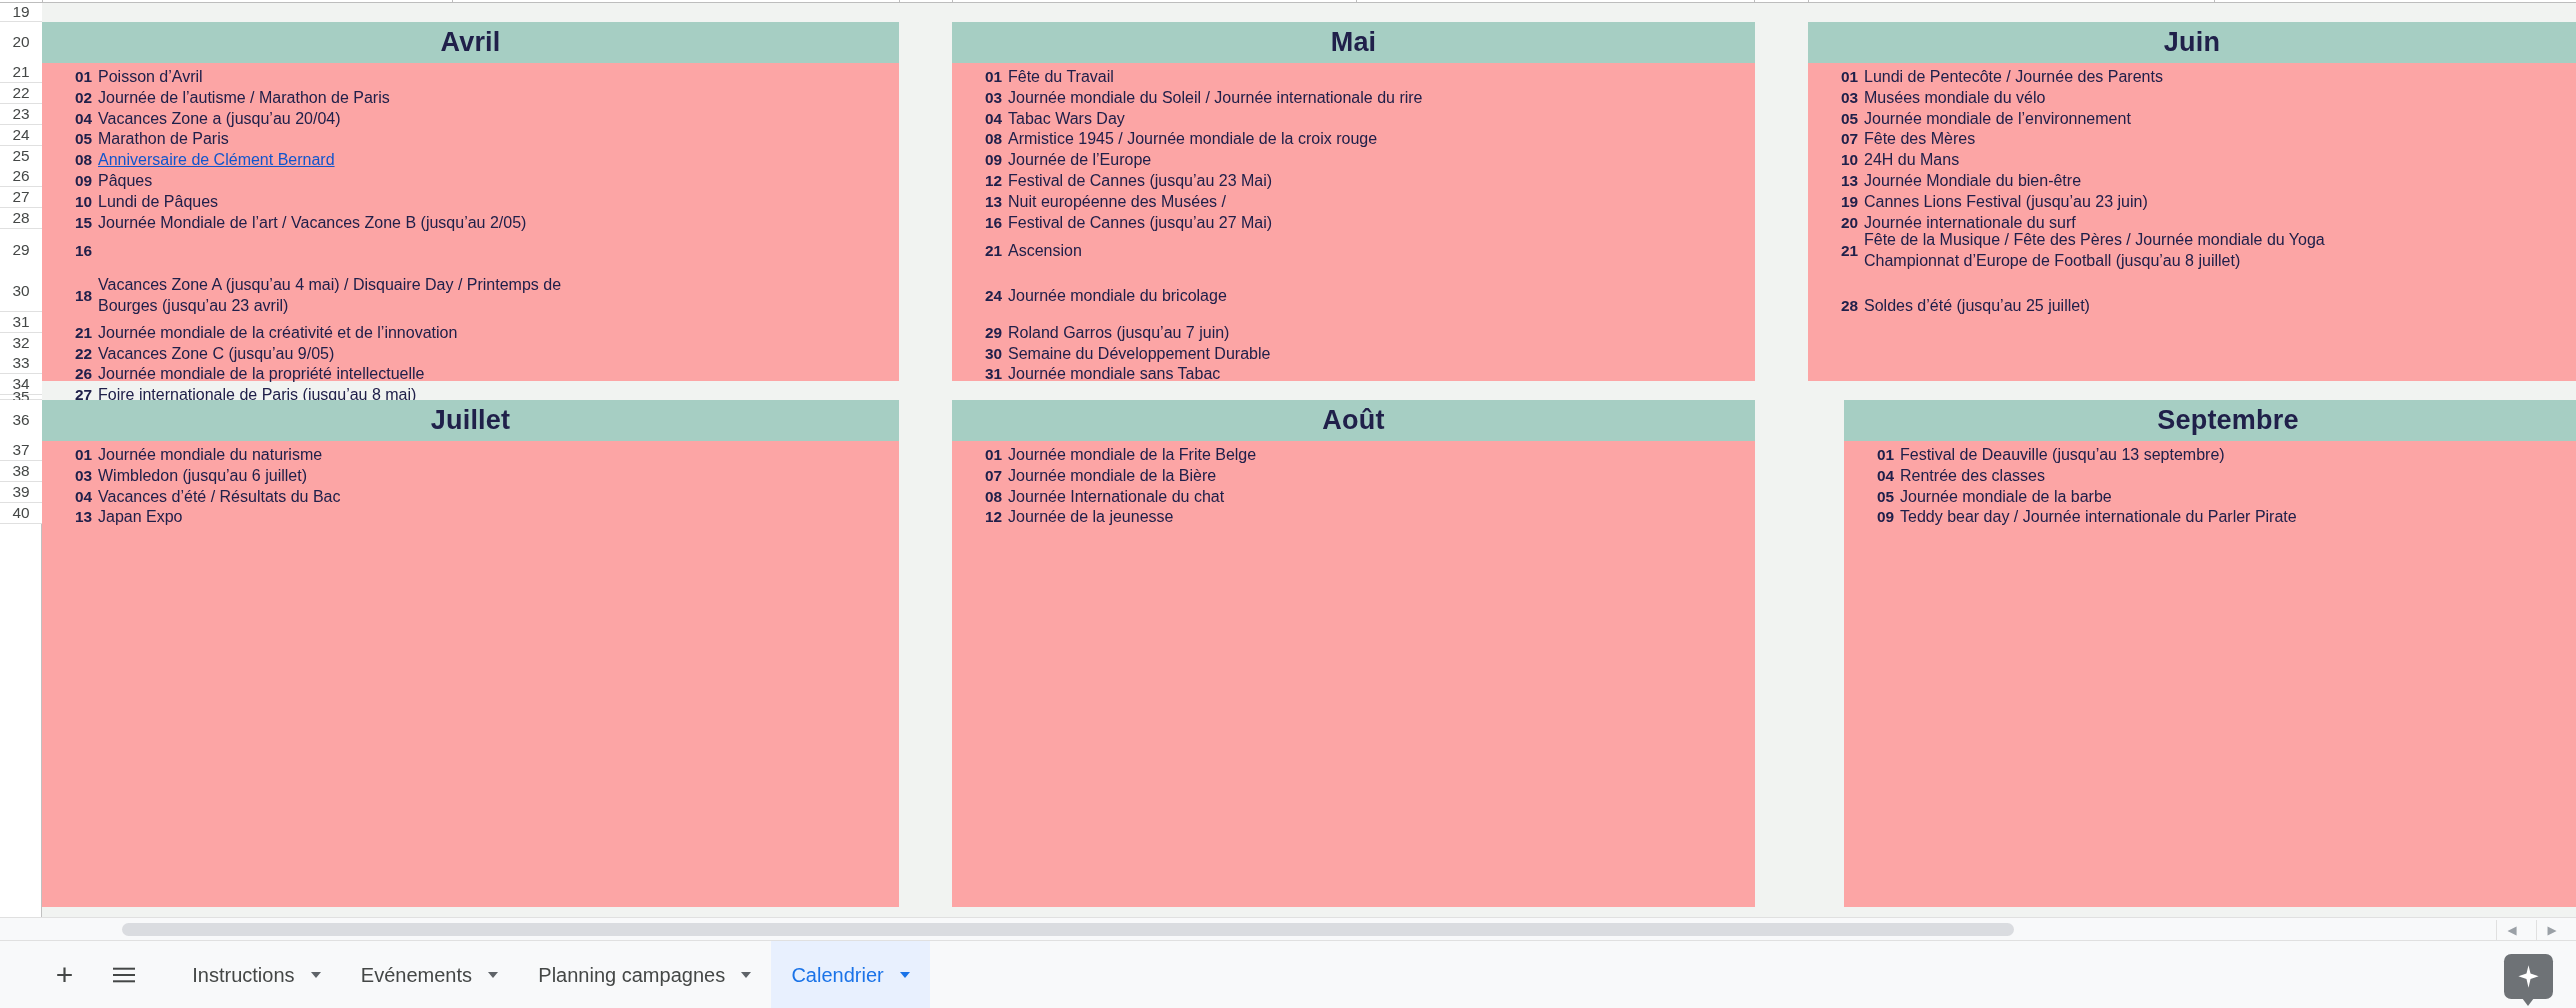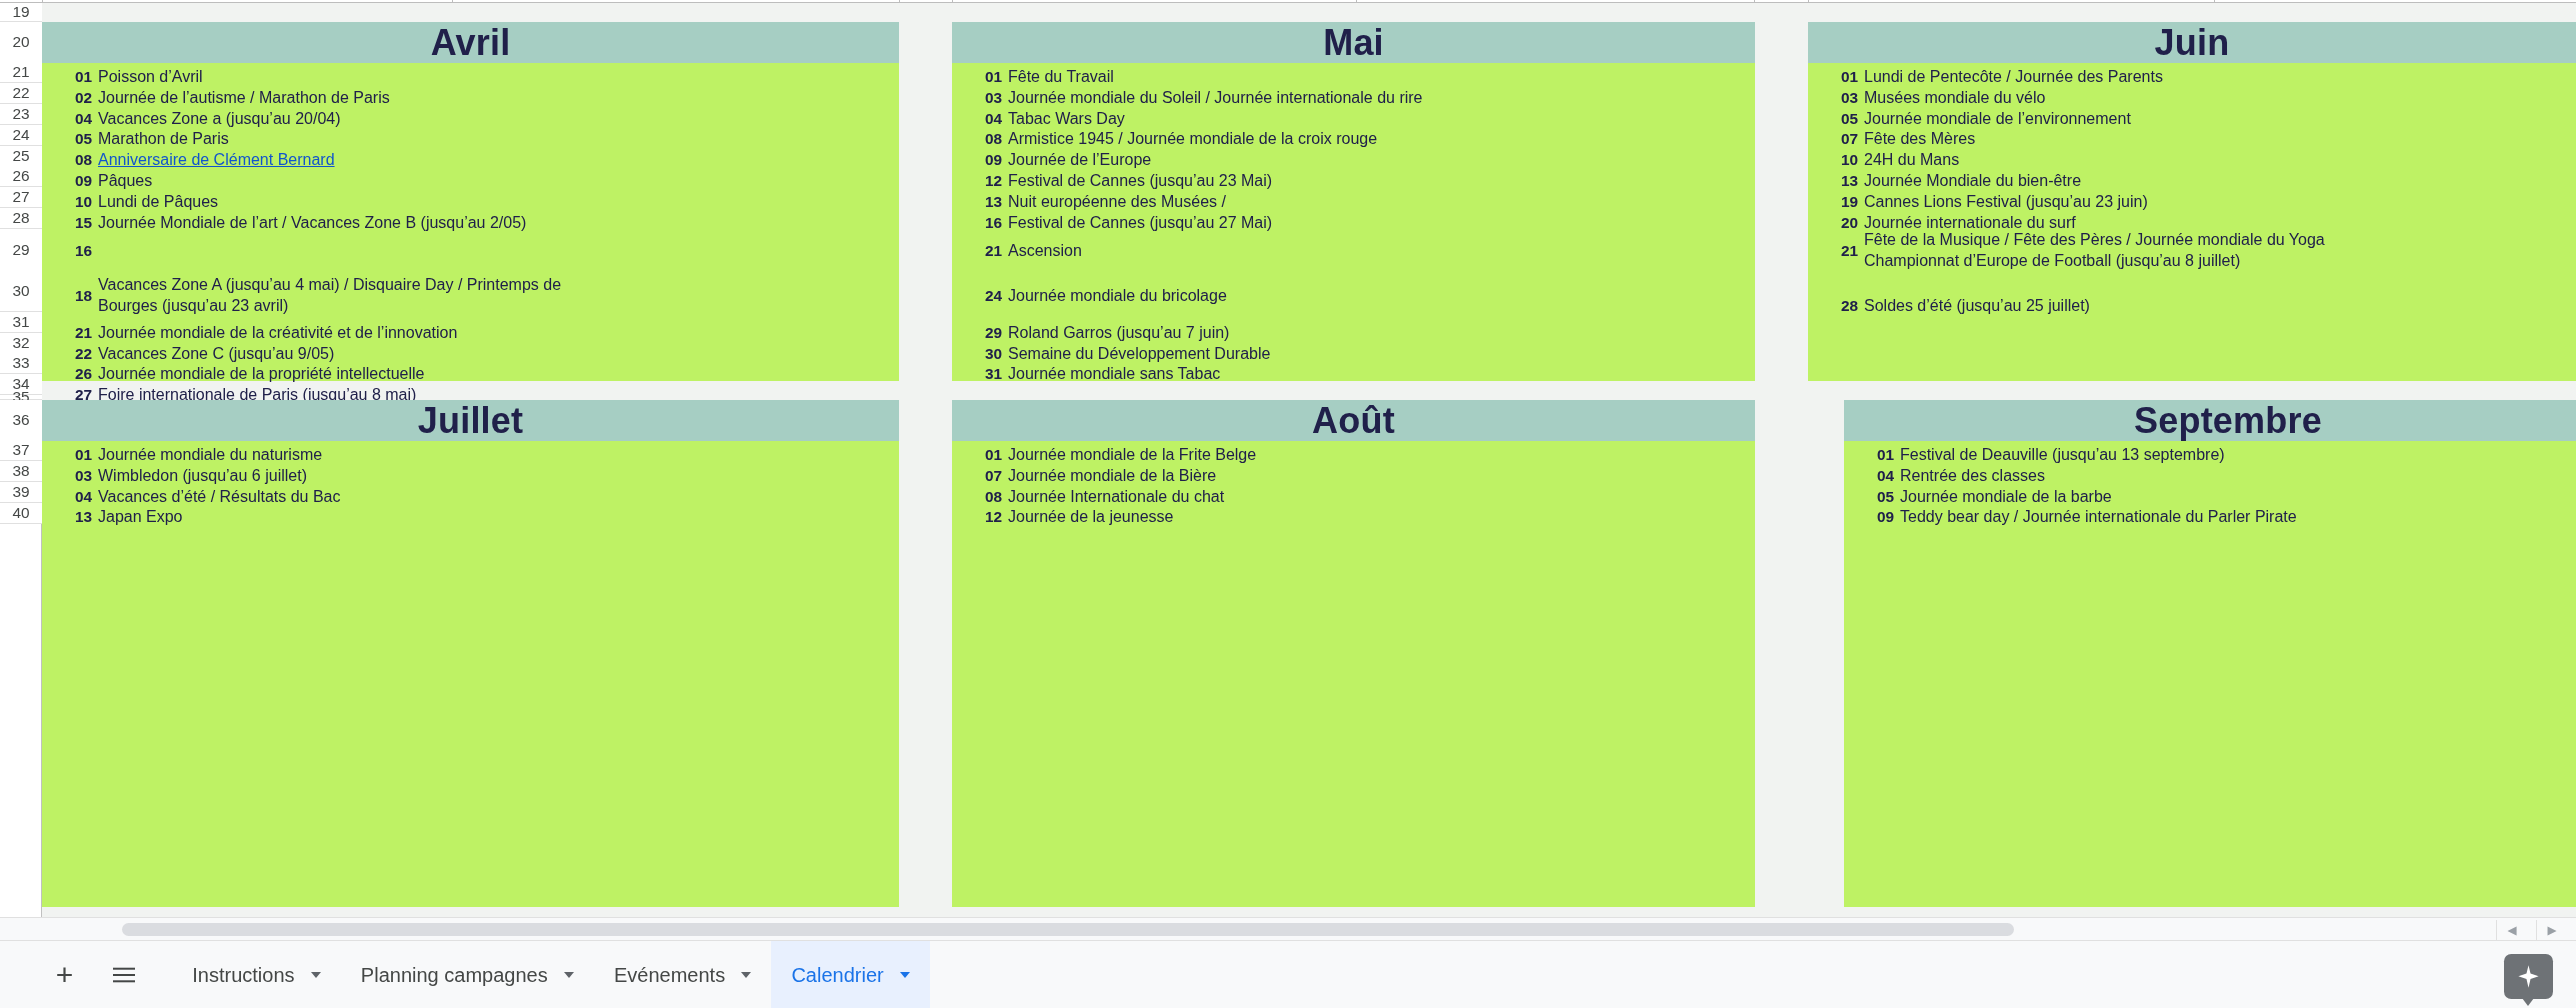--- a/index.html
+++ b/index.html
@@ -54,24 +54,24 @@
   .month {
     position:absolute;
     background:#ffffff;
   }
   .month-head {
     position:absolute; left:0; right:0; top:0; height:41px;
     background:#a6cec3;
     display:flex; align-items:center; justify-content:center;
   }
   .month-title {
-    font-size:36px; font-weight:bold; color:#20204a;
+    font-size:27px; font-weight:bold; color:#20204a;
     letter-spacing:0.2px; line-height:1;
   }
-  .month-body { position:absolute; left:0; right:0; background:#bef264; }
+  .month-body { position:absolute; left:0; right:0; background:#fca5a5; }
 
   .ev {
     position:absolute; left:0; right:0;
     display:flex; align-items:flex-start;
     padding-top:2.7px;
   }
   .ev-day {
     width:56px; flex:0 0 56px; text-align:left; padding-left:33px;
     font-size:15.4px; font-weight:bold; color:#20204a; line-height:21px;
   }
@@ -462,25 +462,25 @@
     <div class="sb-icon allsheets">
         <i></i>
       </div>
 
     <div class="tabs">
       <div class="tab">
         <span>Instructions</span>
         <span class="caret"></span>
       </div>
       <div class="tab">
+        <span>Evénements</span>
+        <span class="caret"></span>
+      </div>
+      <div class="tab">
         <span>Planning campagnes</span>
-        <span class="caret"></span>
-      </div>
-      <div class="tab">
-        <span>Evénements</span>
         <span class="caret"></span>
       </div>
       <div class="tab active">
         <span>Calendrier</span>
         <span class="caret"></span>
       </div>
     </div>
 
     <div class="ai-btn">
       <svg width="27" height="27" viewBox="0 0 24 24" aria-hidden="true">

